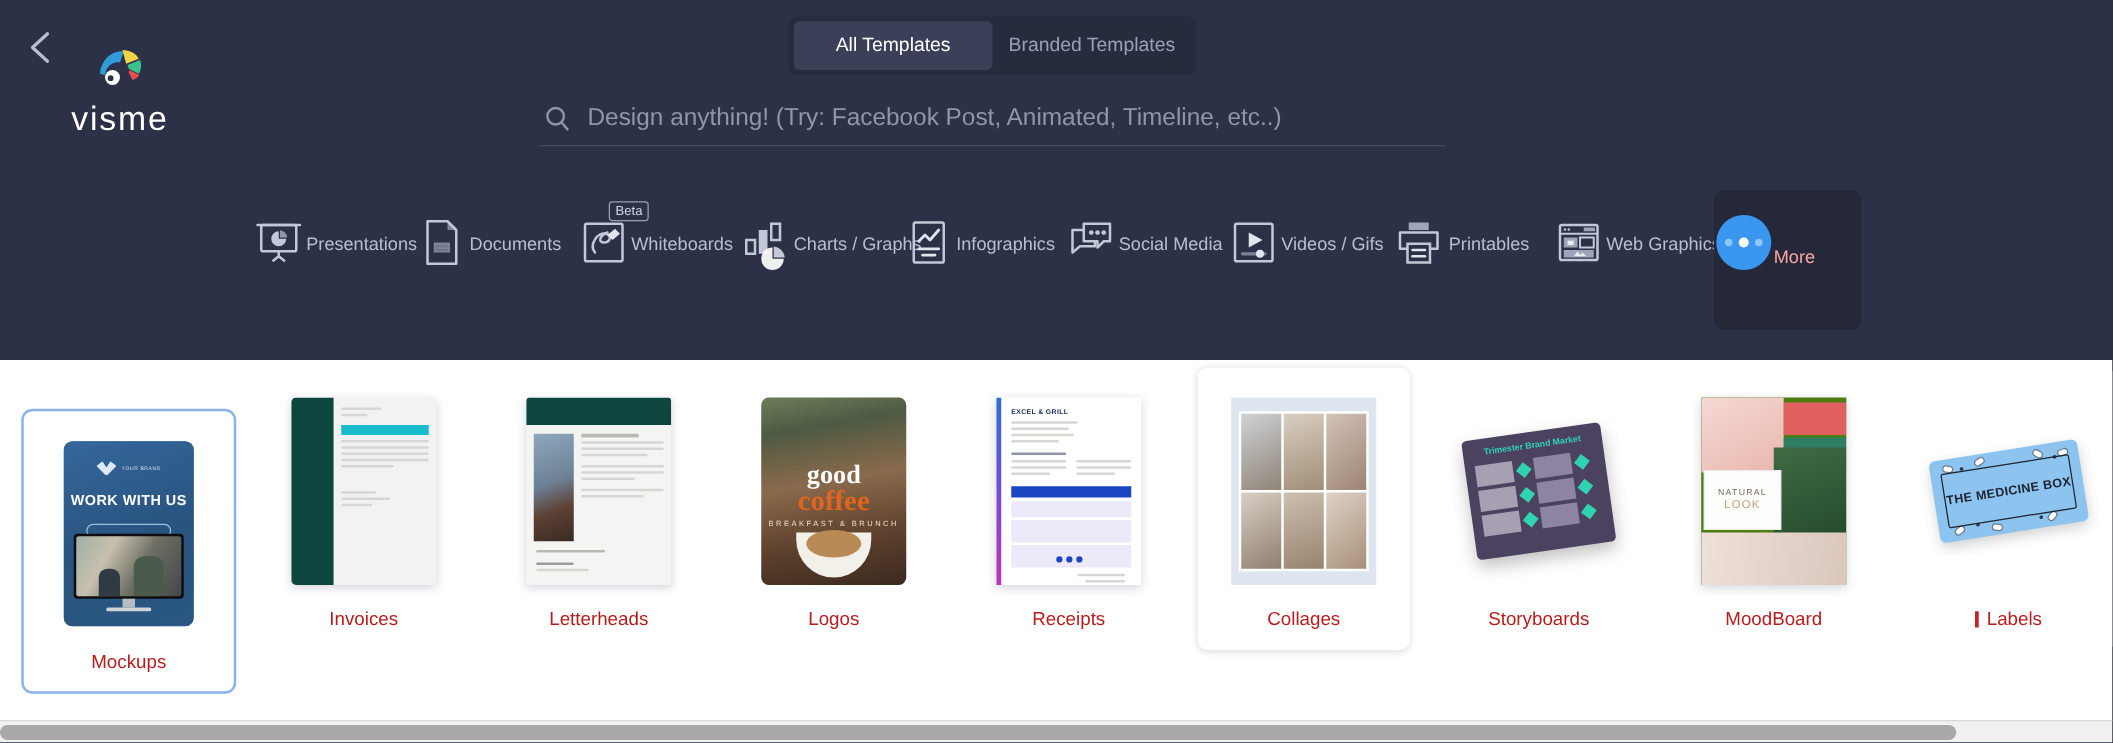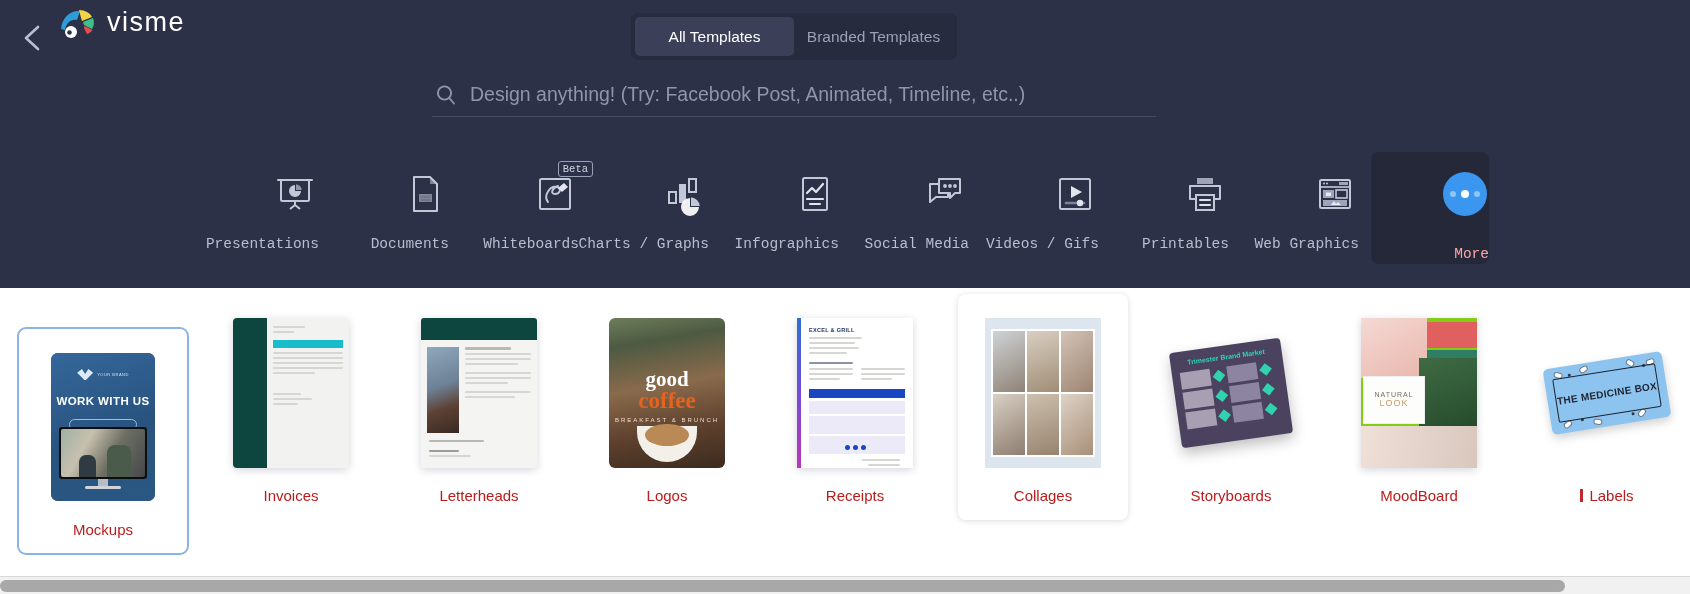--- a/index.html
+++ b/index.html
@@ -22,22 +22,22 @@
   .back-btn {
     position: absolute; left: 14px; top: 20px;
     width: 36px; height: 36px;
     display: flex; align-items: center; justify-content: center;
     cursor: pointer;
   }
   .back-btn svg { display: block; }
 
   
   .logo-wrap {
-    position: absolute; left: 57px; top: 2px;
-    display: flex; align-items: center; gap: 10px;
+    position: absolute; left: 57px; top: 32px;
+    display: flex; align-items: center; gap: 10px; flex-direction: column;
   }
   .logo-mark { width: 40px; height: 40px; position: relative; }
   .logo-text {
     color: #ffffff; font-size: 27px; letter-spacing: 1.5px;
     font-weight: 400; line-height: 1;
   }
 
   
   .tabs {
     position: absolute; left: 631px; top: 13px;
@@ -75,26 +75,25 @@
   .search-input::placeholder { color: #8f95ab; opacity: 1; }
 
   
   .cats {
     position: absolute; left: 0; top: 152px;
     width: 1690px; height: 118px;
     display: flex; align-items: flex-start; justify-content: center;
   }
   .cat {
     width: 118px; height: 112px;
-    display: flex; flex-direction: column; align-items: flex-end;
+    display: flex; flex-direction: row; align-items: flex-start;
     padding-top: 18px;
     border-radius: 8px;
     cursor: pointer; position: relative;
     margin: 0 6px;
-    font-family: Liberation Mono, monospace;
   }
   .cat.active { background: #242839; }
   .cat .ico {
     width: 48px; height: 48px;
     display: flex; align-items: center; justify-content: center;
     position: relative;
   }
   .cat .lbl {
     margin-top: 18px;
     font-size: 14.5px; color: #b9bed0;
@@ -220,21 +219,21 @@
   
   .sb{width:130px;height:110px;display:flex;align-items:center;justify-content:center;}
   .sb-card{width:112px;height:96px;background:#4b4260;border-radius:4px;transform:rotate(-8deg);box-shadow:0 6px 14px rgba(0,0,0,.25);position:relative;overflow:hidden;padding:8px;}
   .sb-ttl{color:#2fd3b0;font-size:7px;text-align:center;font-weight:bold;}
   .sb-body{display:flex;gap:4px;margin-top:6px;}
   .sb-col{display:flex;flex-direction:column;gap:3px;}
   .sb-img{width:30px;height:17px;background:#a99fb3;}
   .sb-dia{width:9px;height:9px;background:#2fd3b0;transform:rotate(45deg);}
 
   
-  .mb{width:116px;height:150px;background:#84cc16;position:relative;overflow:hidden;}
+  .mb{width:116px;height:150px;background:#4d7c0f;position:relative;overflow:hidden;}
   .mb-a{position:absolute;left:0;top:0;width:66px;height:60px;background:linear-gradient(150deg,#f5d9d4,#e8b7ad);}
   .mb-b{position:absolute;right:0;top:4px;width:50px;height:26px;background:#e0605f;}
   .mb-c{position:absolute;right:0;top:32px;width:50px;height:24px;background:#2f7d63;}
   .mb-d{position:absolute;left:2px;top:58px;width:62px;height:48px;background:#fdfdfb;border:1px solid #eee;}
   .mb-nat{font-size:7px;color:#7b6b5c;text-align:center;margin-top:14px;letter-spacing:1px;}
   .mb-look{font-size:9px;color:#c79a6b;text-align:center;letter-spacing:1px;}
   .mb-e{position:absolute;right:0;top:40px;width:58px;height:72px;background:linear-gradient(160deg,#3f6b43,#254a2c);}
   .mb-f{position:absolute;left:0;bottom:0;width:116px;height:42px;background:linear-gradient(100deg,#efe0d8,#d9c7bd);}
 
   

